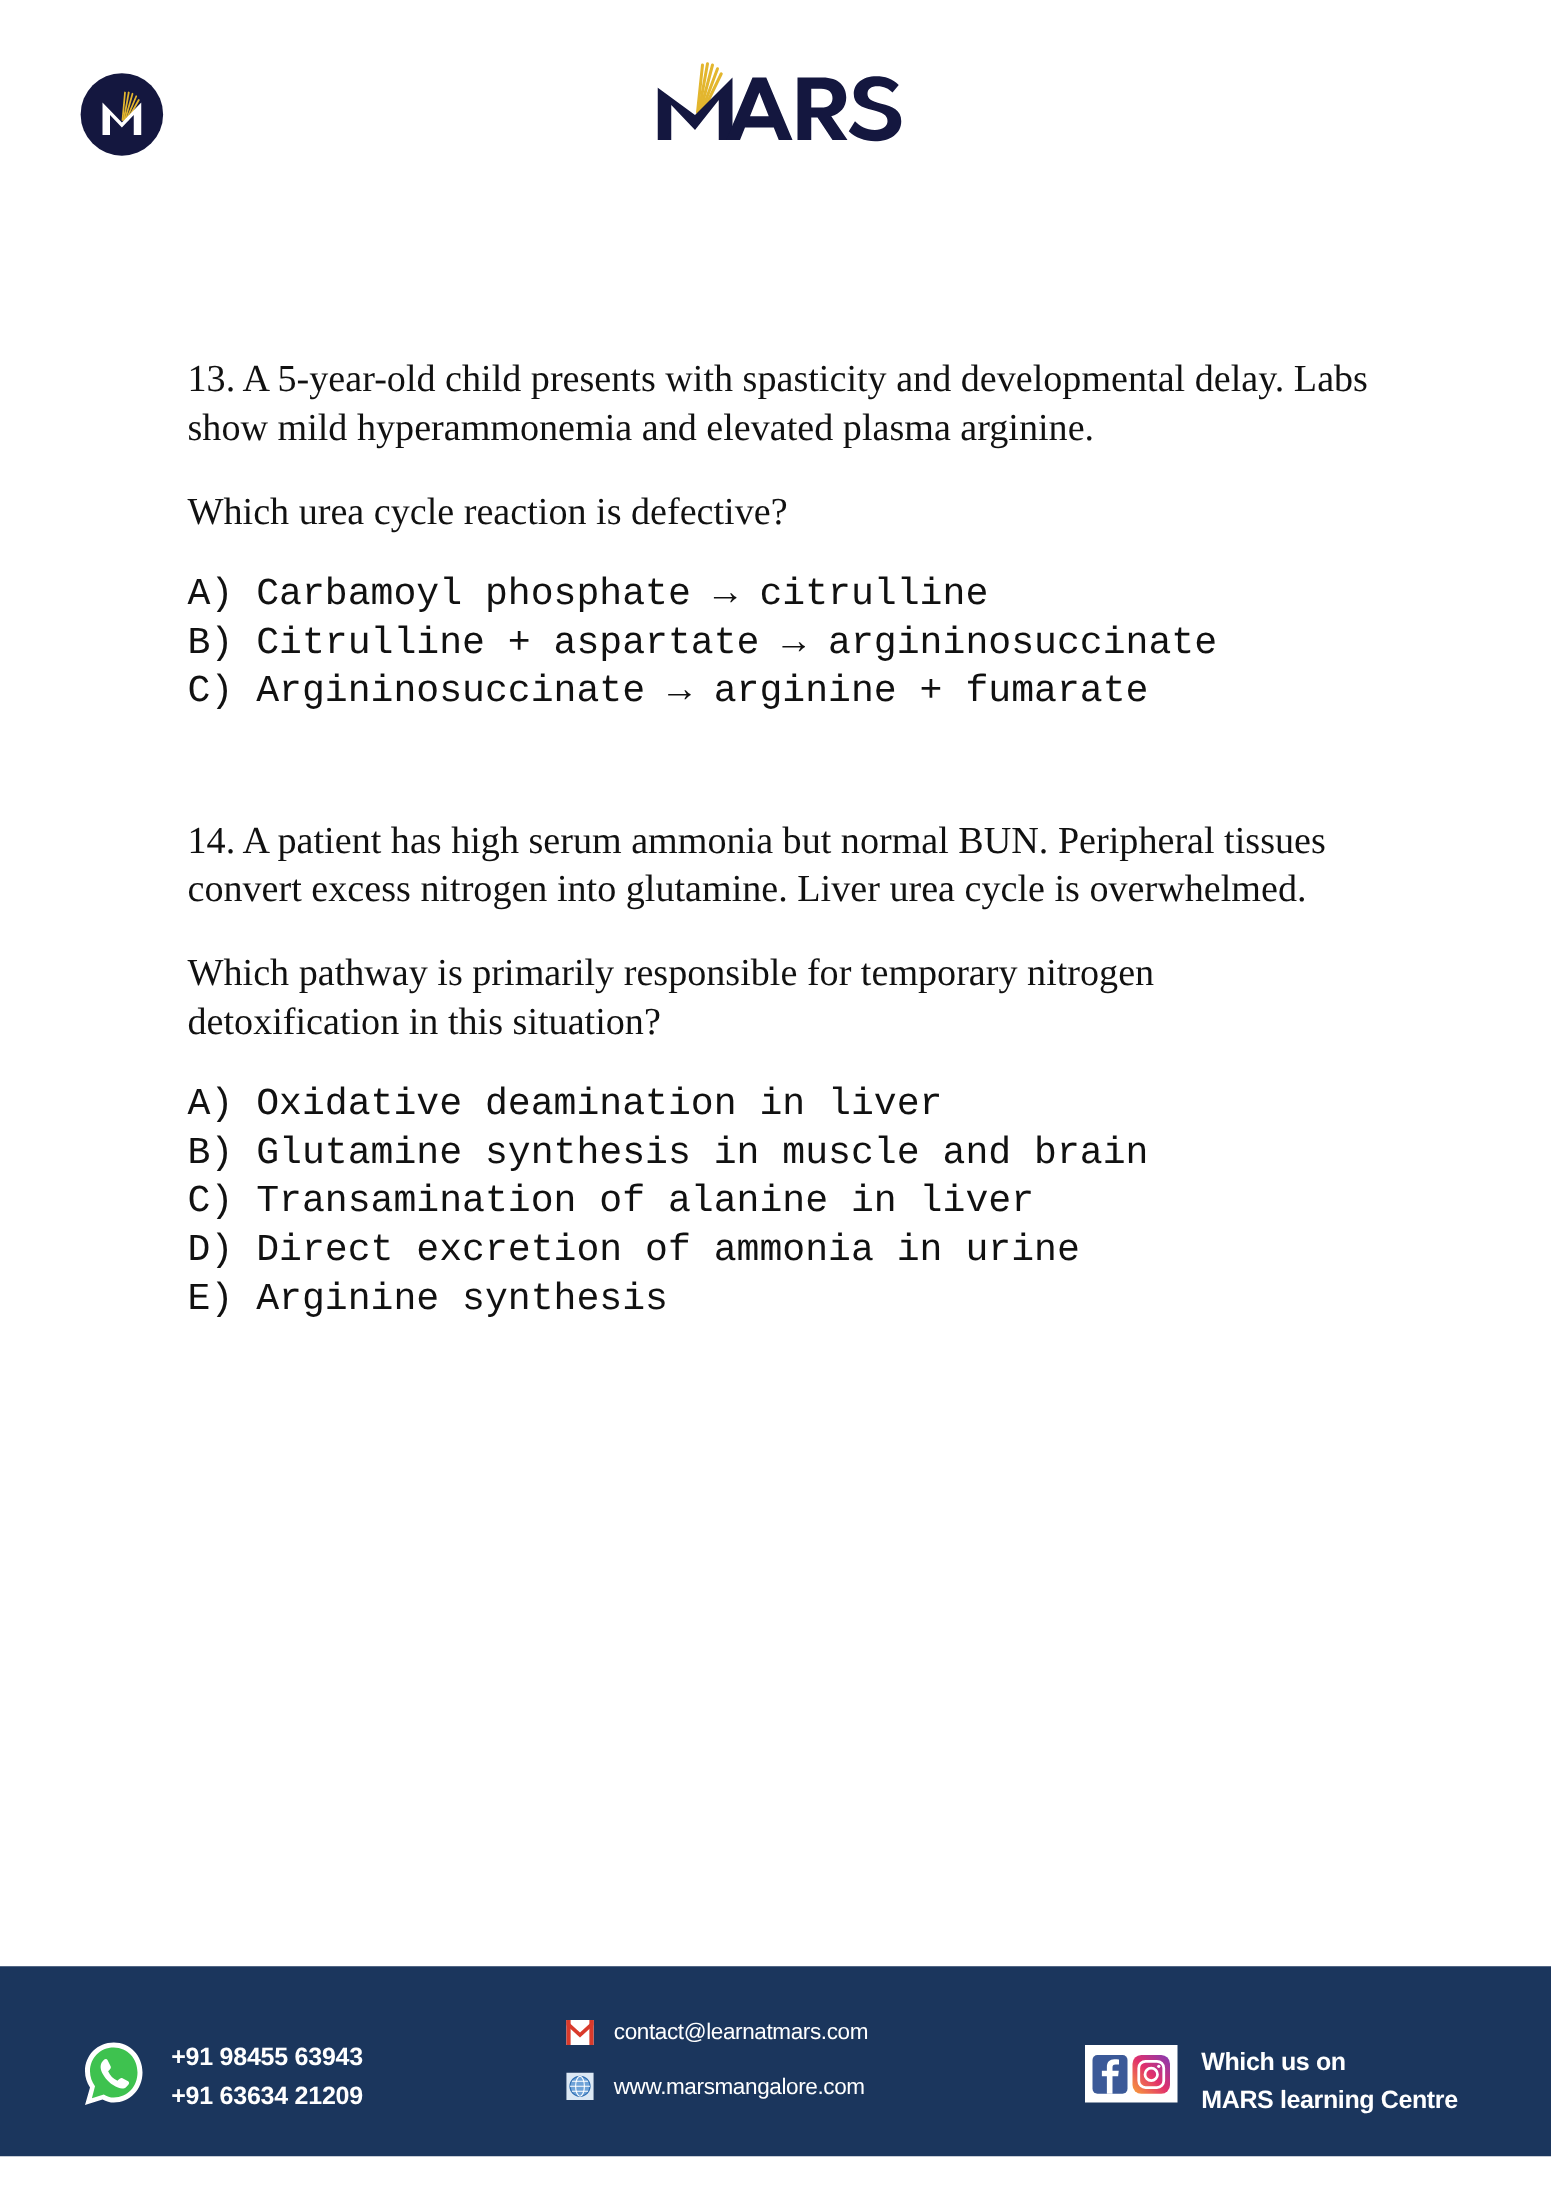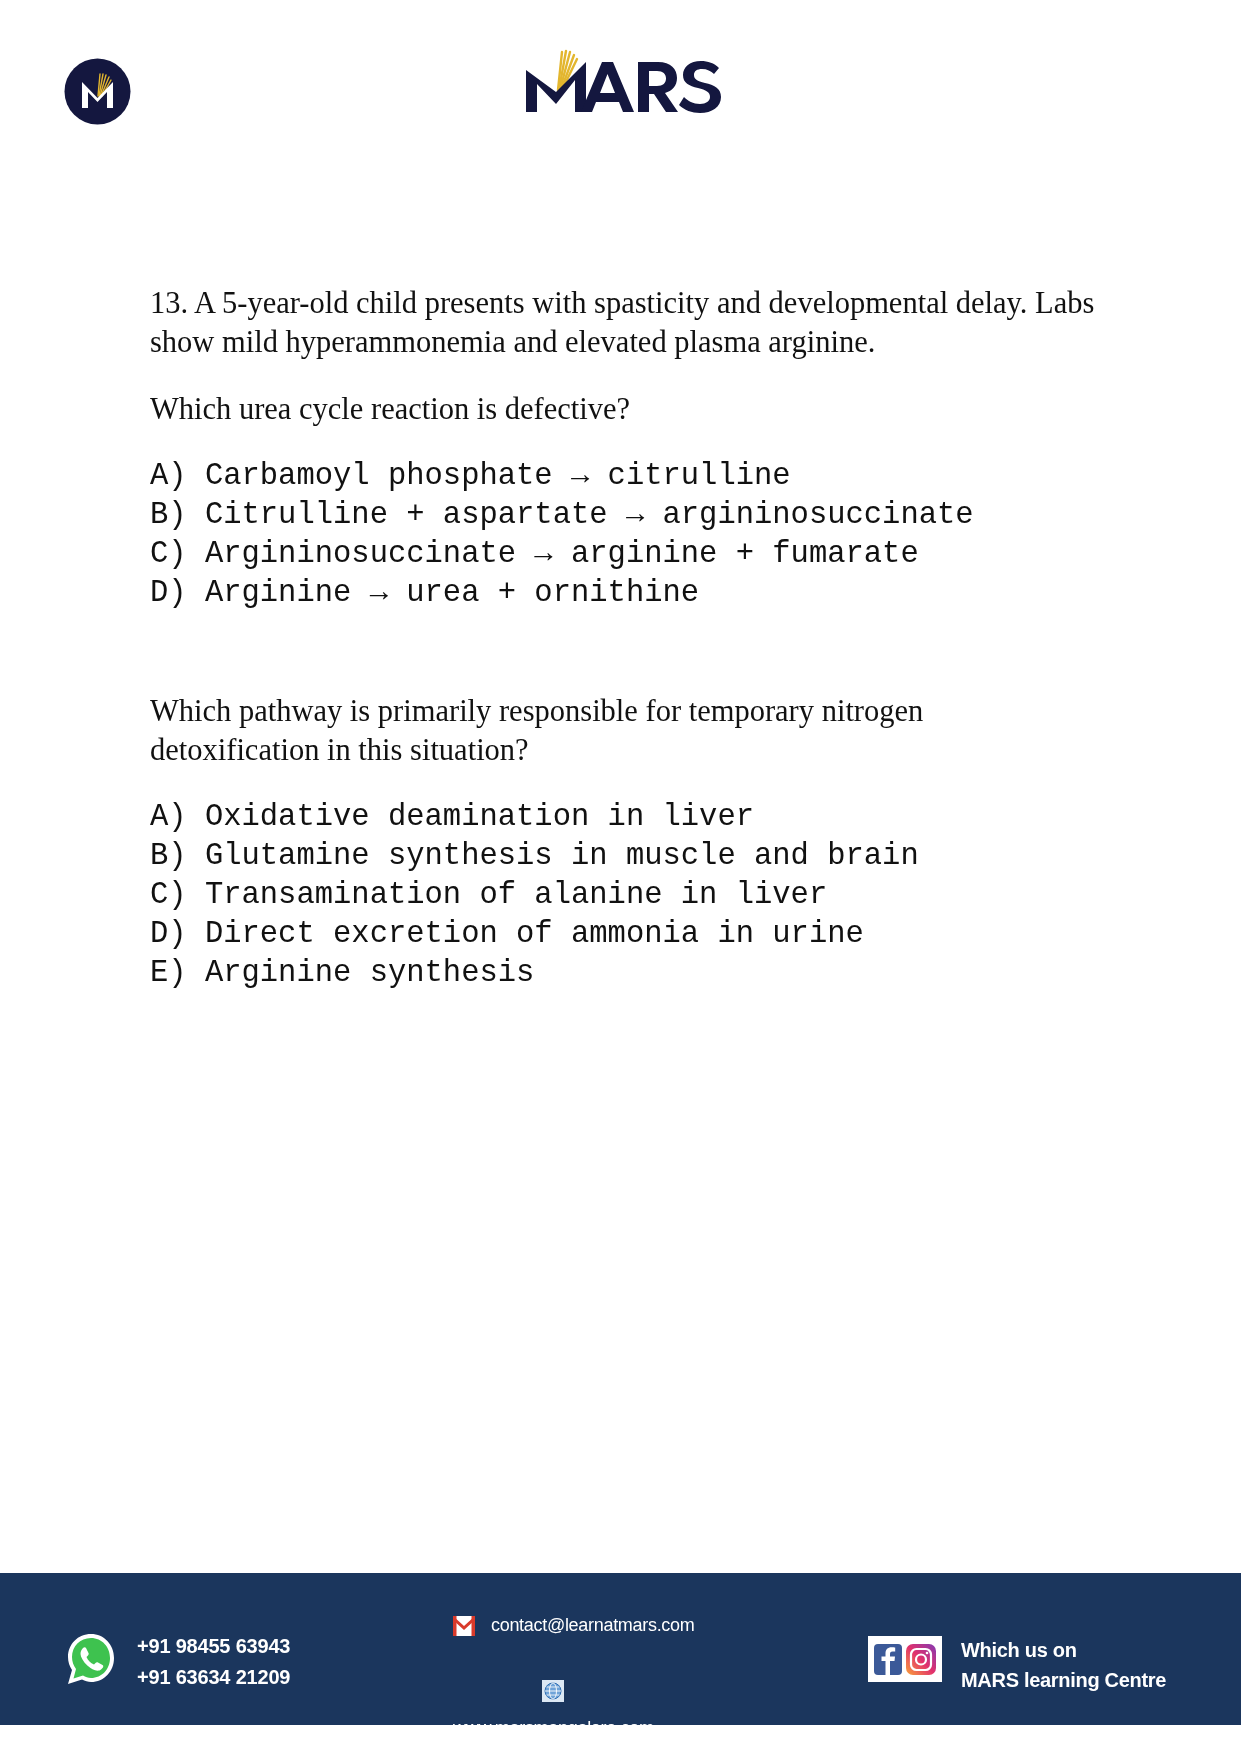--- a/index.html
+++ b/index.html
@@ -75,21 +75,21 @@
     .contact-row {
       position: absolute;
       left: 453px;
       font-size: 18px;
       display: flex;
       align-items: center;
       gap: 16px;
       letter-spacing: -0.3px;
     }
     .contact-row.email { top: 42px; }
-    .contact-row.web { top: 107px; flex-direction: column; }
+    .contact-row.web { top: 85px; }
     .mail-icon { width: 22px; height: 20px; display: inline-block; }
     .globe-icon { width: 22px; height: 22px; display: inline-block; }
     .social-box {
       position: absolute;
       left: 868px;
       top: 63px;
       width: 74px;
       height: 46px;
       background: #ffffff;
     }
@@ -137,25 +137,25 @@
 </div>
 
 <div class="content">
   <div class="question">
     <p class="q-stem">13. A 5-year-old child presents with spasticity and developmental delay. Labs show mild hyperammonemia and elevated plasma arginine.</p>
     <p class="q-prompt">Which urea cycle reaction is defective?</p>
     <ul class="q-options">
       <li>A) Carbamoyl phosphate → citrulline</li>
       <li>B) Citrulline + aspartate → argininosuccinate</li>
       <li>C) Argininosuccinate → arginine + fumarate</li>
-      <li>D) Arginine → urea + ornithine</li>
     </ul>
   </div>
 
   <div class="question">
+    <p class="q-stem">14. A patient has high serum ammonia but normal BUN. Peripheral tissues convert excess nitrogen into glutamine. Liver urea cycle is overwhelmed.</p>
     <p class="q-prompt">Which pathway is primarily responsible for temporary nitrogen detoxification in this situation?</p>
     <ul class="q-options">
       <li>A) Oxidative deamination in liver</li>
       <li>B) Glutamine synthesis in muscle and brain</li>
       <li>C) Transamination of alanine in liver</li>
       <li>D) Direct excretion of ammonia in urine</li>
       <li>E) Arginine synthesis</li>
     </ul>
   </div>
 </div>

